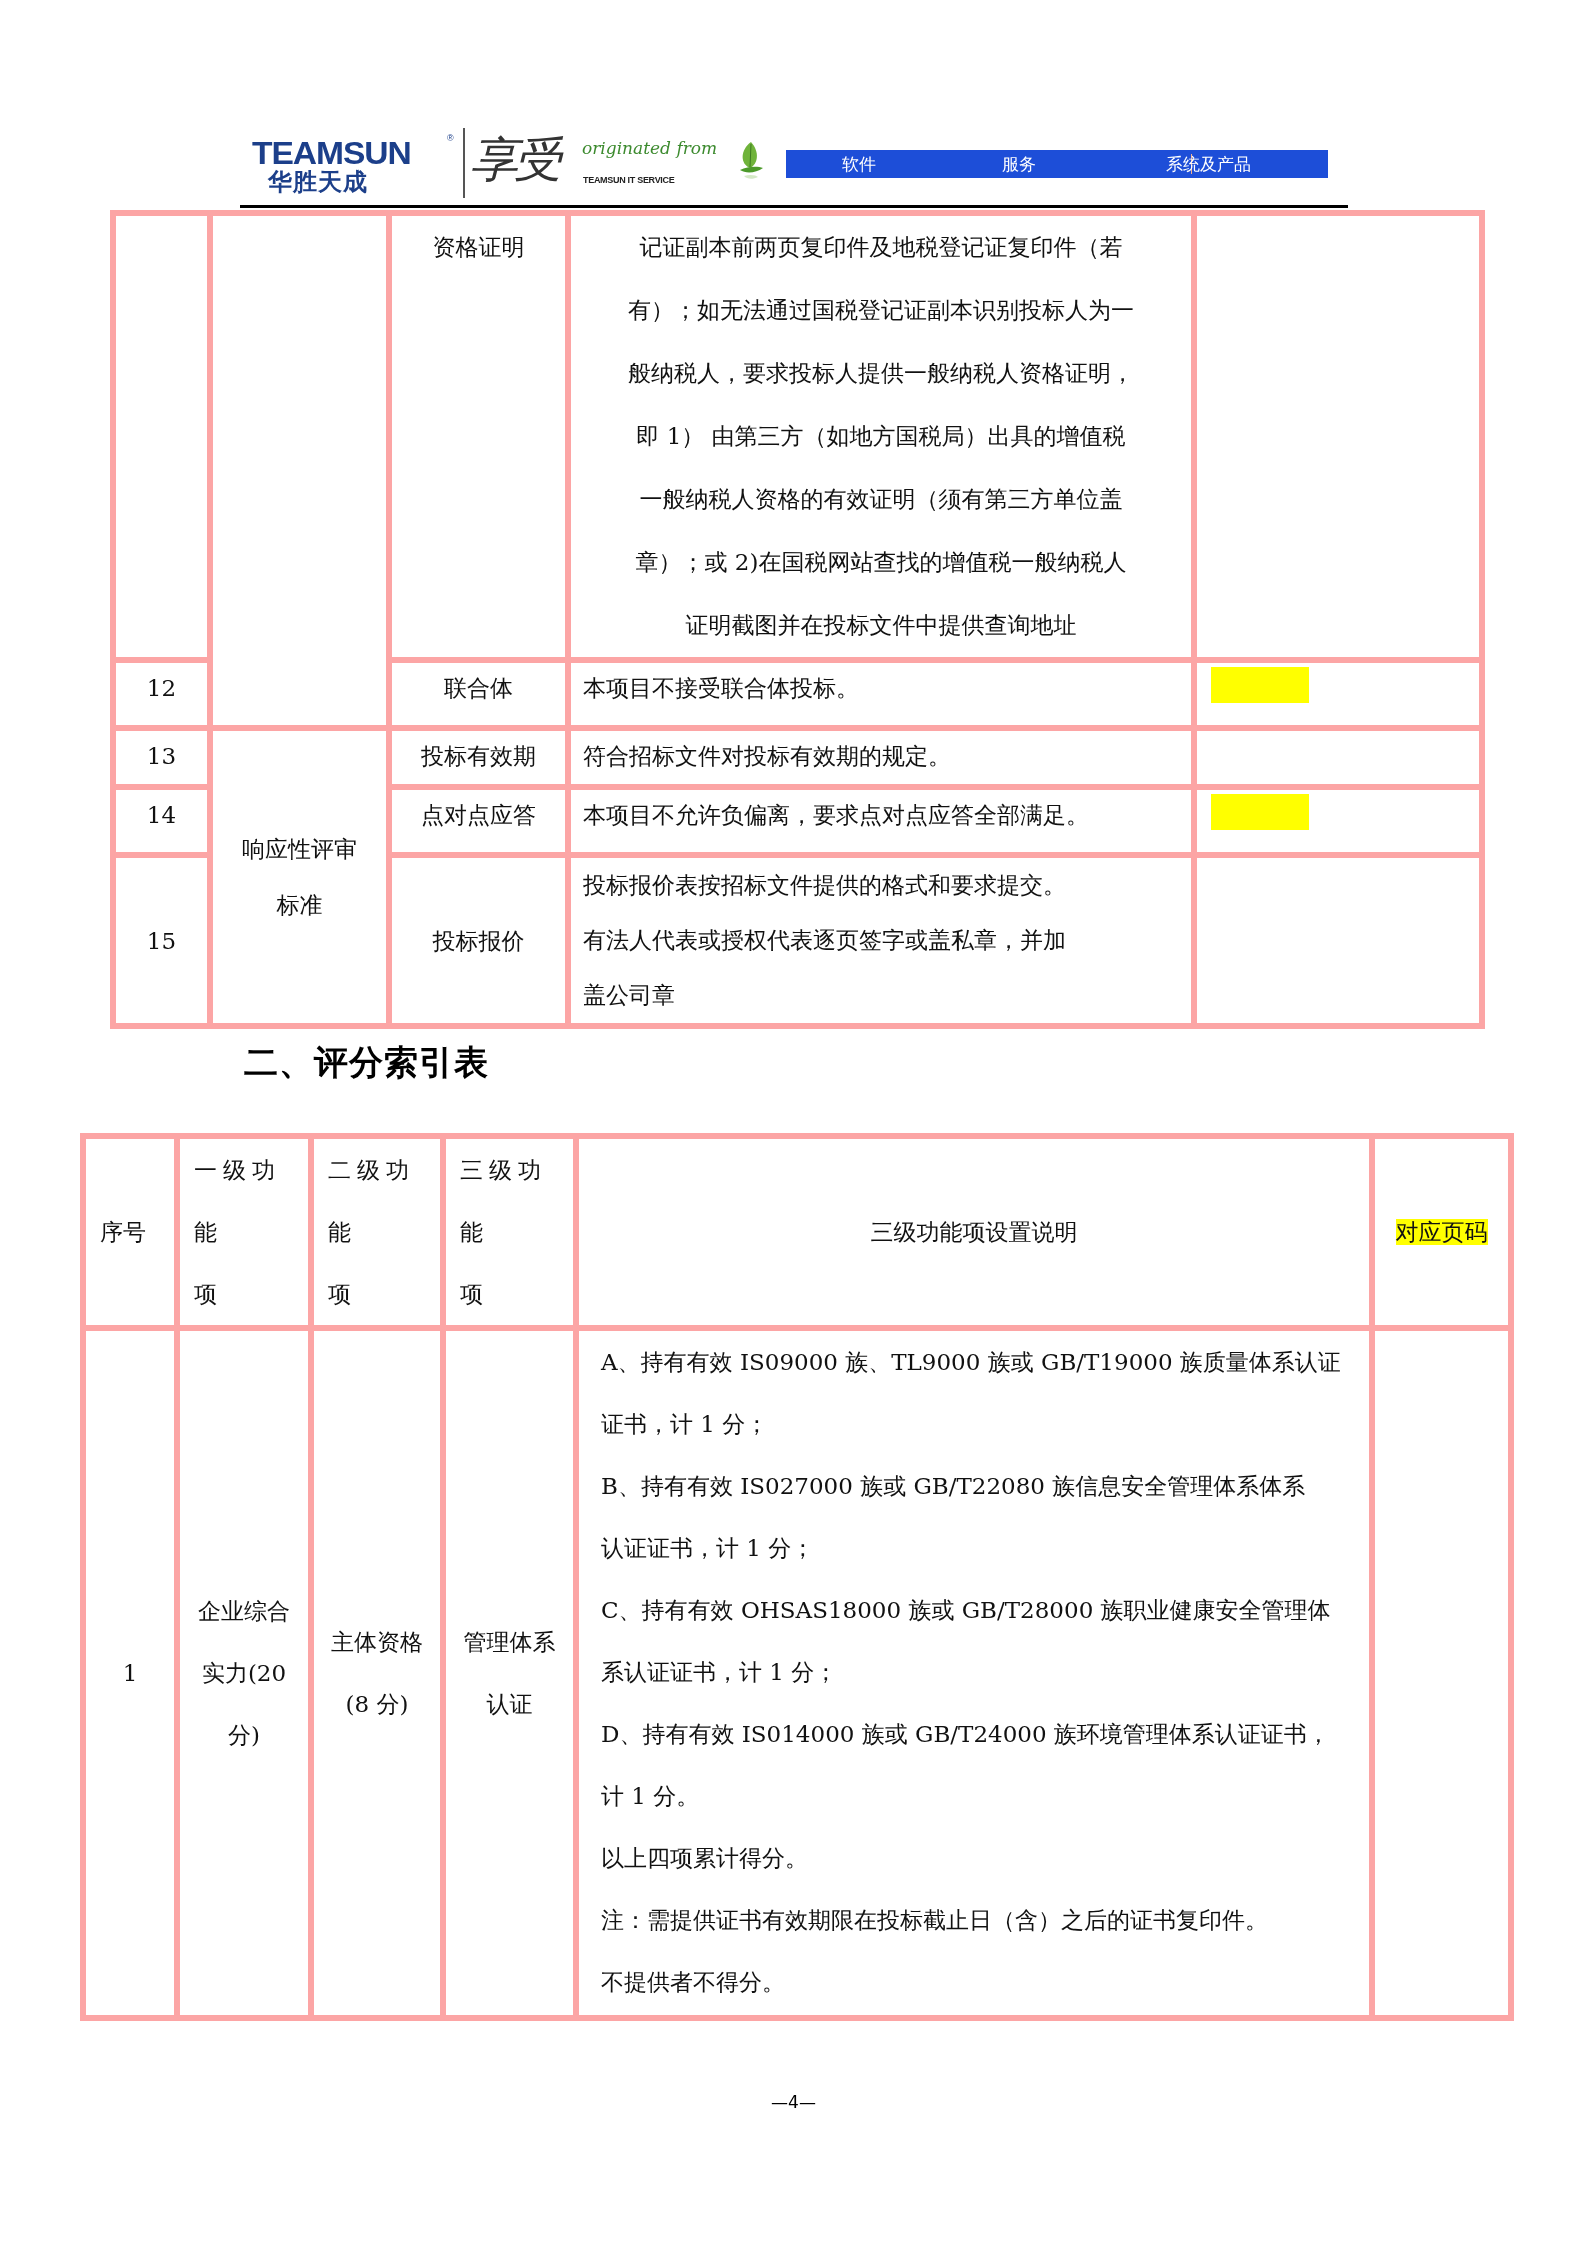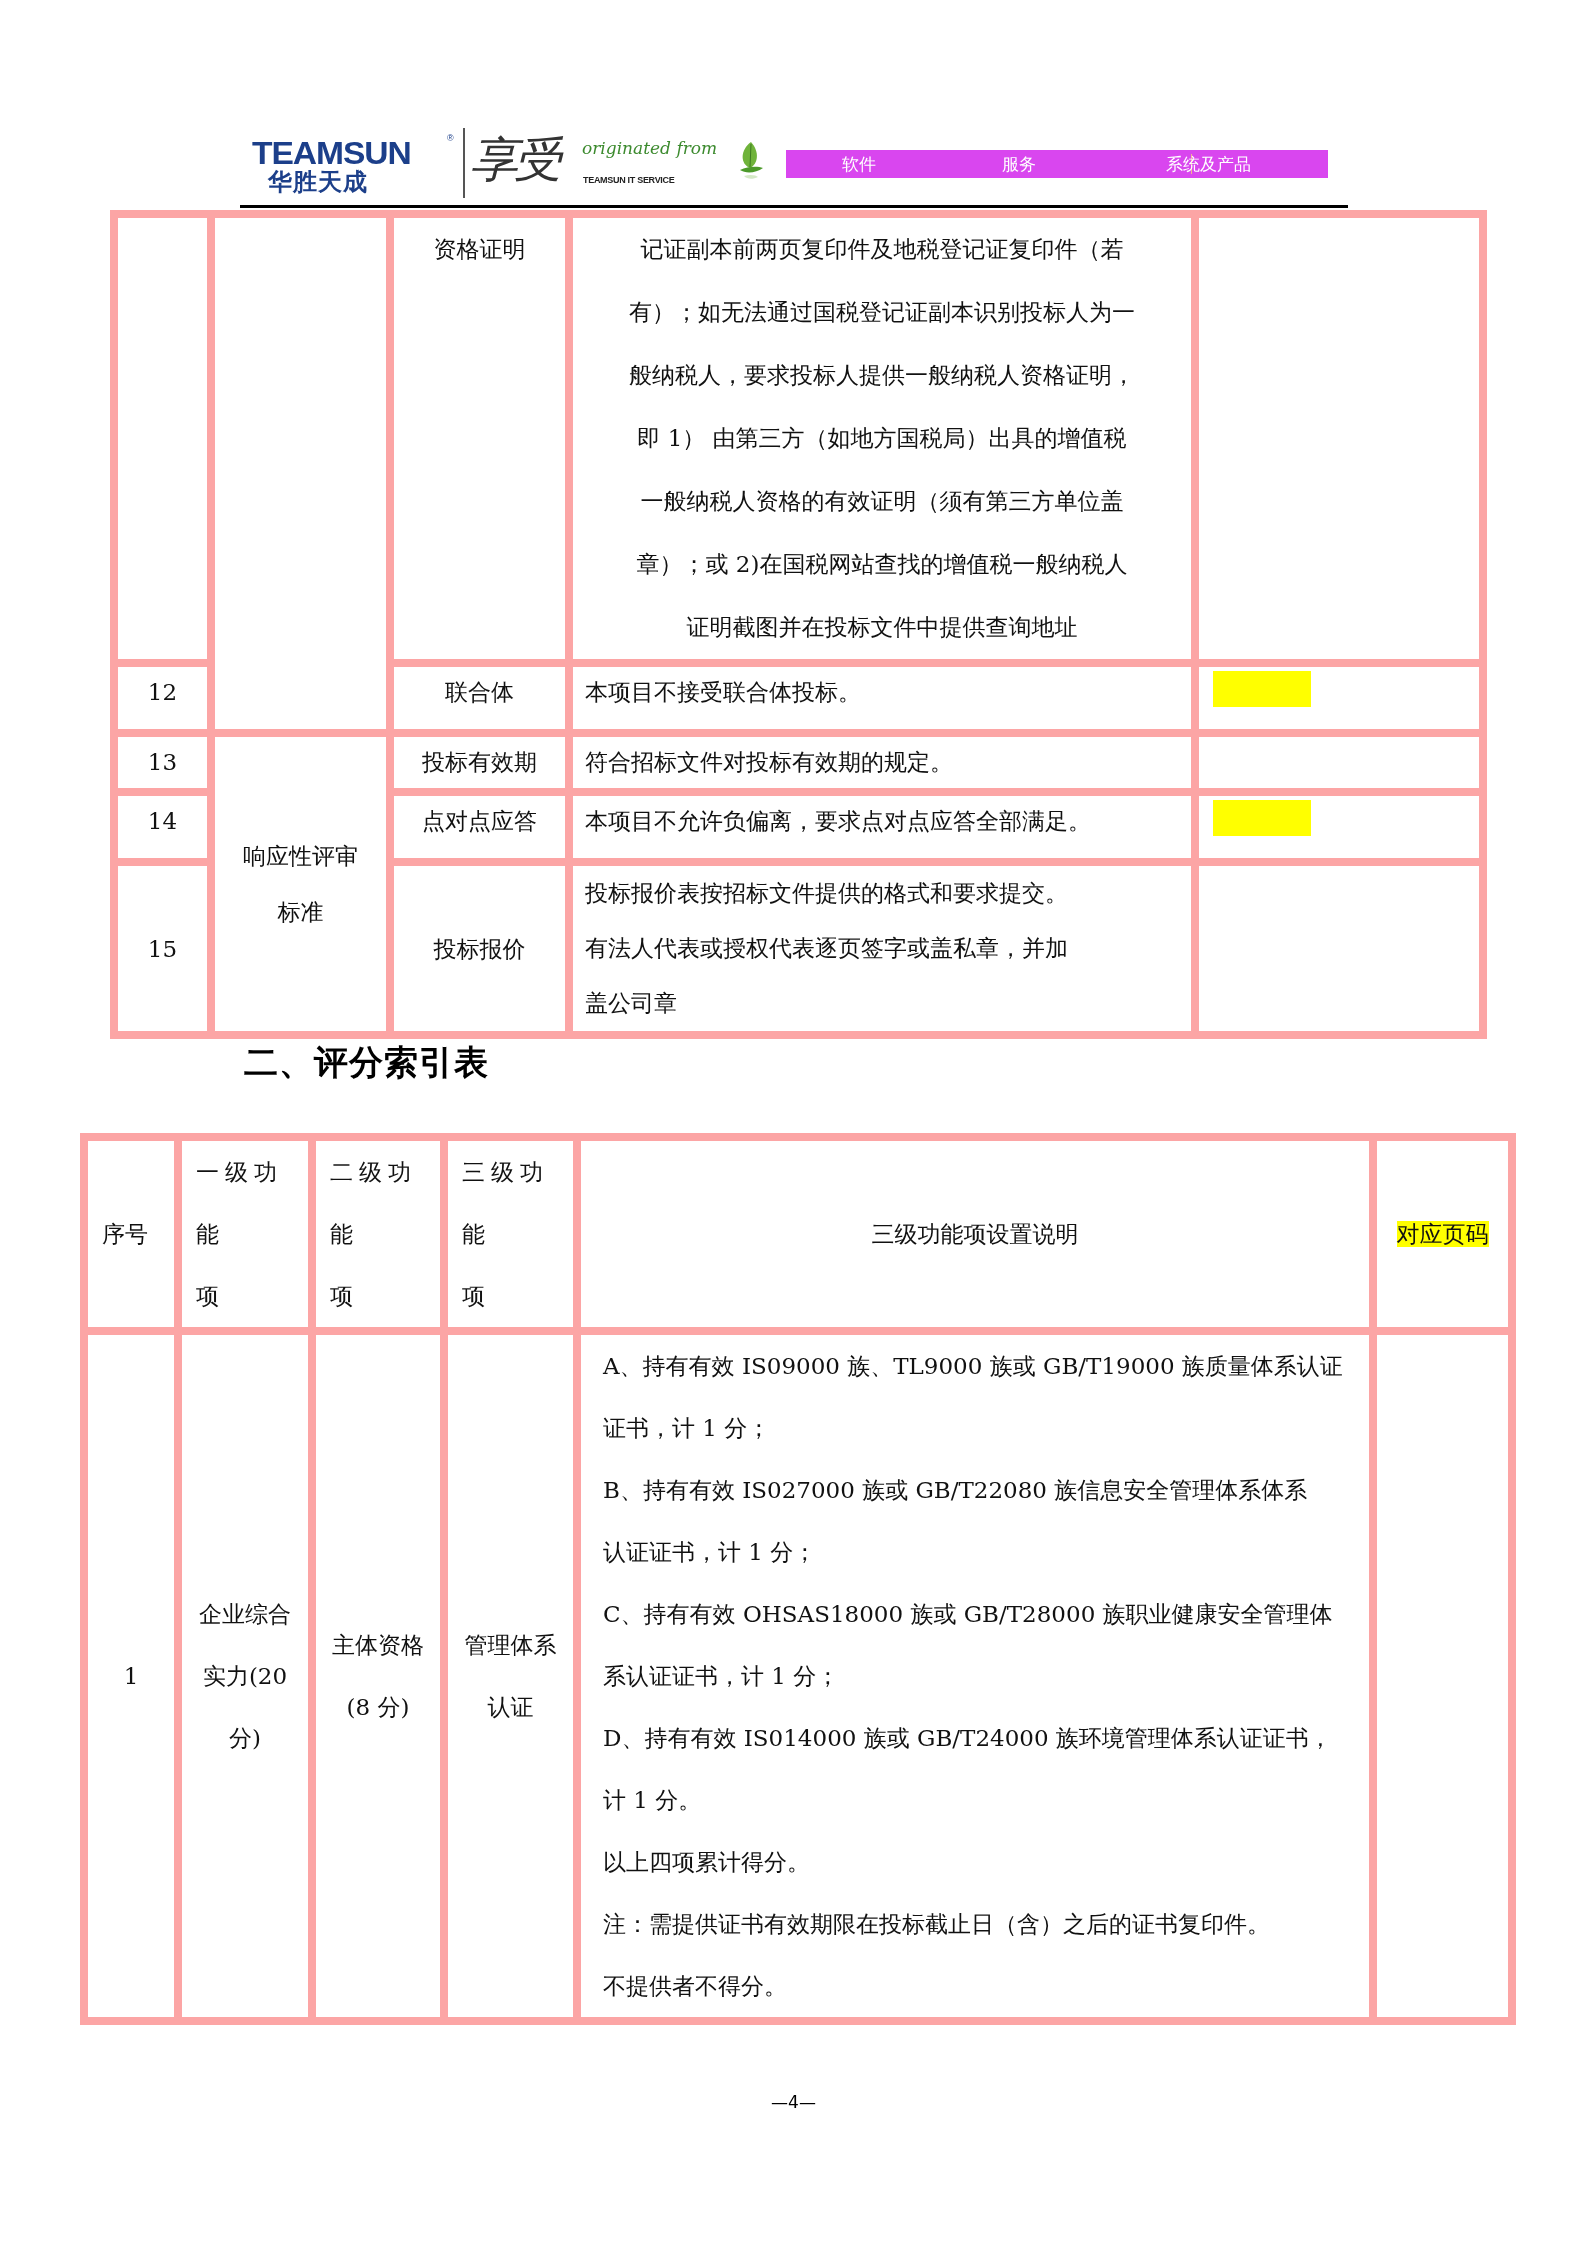--- a/index.html
+++ b/index.html
@@ -9,28 +9,28 @@
   
   .hdr { position: absolute; left: 0; top: 0; width: 1587px; height: 210px; }
   .logo-en { position: absolute; left: 252px; top: 135px; font-family: "Liberation Sans", sans-serif; font-weight: bold; font-size: 32px; color: #1c3f8a; letter-spacing: -1px; transform: scaleX(1.05); transform-origin: left; }
   .logo-reg { position: absolute; left: 447px; top: 133px; font-family: "Liberation Sans", sans-serif; font-size: 9px; color: #1c3f8a; }
   .logo-cn { position: absolute; left: 268px; top: 166px; font-family: "Liberation Sans", sans-serif; font-weight: bold; font-size: 24px; color: #1c3f8a; letter-spacing: 1px; }
   .hdr-vline { position: absolute; left: 463px; top: 128px; width: 2px; height: 70px; background: #555; }
   .slogan { position: absolute; left: 470px; top: 128px; font-family: "DejaVu Serif", serif; font-size: 48px; color: #333; font-style: italic; letter-spacing: -4px; }
   .orig { position: absolute; left: 582px; top: 138px; font-family: "DejaVu Serif", serif; font-style: italic; font-size: 17px; color: #3c8a2e; }
   .itsvc { position: absolute; left: 583px; top: 175px; font-family: "Liberation Sans", sans-serif; font-size: 9px; font-weight: bold; color: #222; letter-spacing: -0.3px; }
   .leaf { position: absolute; left: 738px; top: 140px; width: 26px; height: 42px; }
-  .navbar { position: absolute; left: 786px; top: 150px; width: 542px; height: 28px; background: #d946ef; display: flex; align-items: center; }
+  .navbar { position: absolute; left: 786px; top: 150px; width: 542px; height: 28px; background: #1d4ed8; display: flex; align-items: center; }
   .nav-item { font-family: "Liberation Sans", sans-serif; color: #fff; font-size: 17px; position: absolute; top: 3px; }
   .nav-sep { position: absolute; left: 405px; top: 4px; width: 1px; height: 20px; background: #f4b38f; }
   .hdr-rule { position: absolute; left: 240px; top: 205px; width: 1108px; height: 3px; background: #000; }
 
   
   table { position: absolute; border-collapse: collapse; table-layout: fixed; font-family: "DejaVu Serif", "Liberation Serif", serif; }
-  td { border: 8px solid #fca5a5; vertical-align: middle; font-size: 23px; line-height: 62px; }
+  td { border: 6px solid #fca5a5; vertical-align: middle; font-size: 23px; line-height: 62px; }
   .c { text-align: center; }
   .l { text-align: left; padding-left: 12px; }
 
   
   #t1 { left: 110px; top: 210px; width: 1369px; }
   #t1 td { line-height: 62px; }
   #t1 .long { text-align: center; line-height: 63px; padding: 0 12px; vertical-align: top; }
   #t1 .top { vertical-align: top; }
   .hl-box { display: inline-block; width: 98px; height: 36px; background: #ffff00; margin-left: 14px; vertical-align: top; margin-top: 4px; }
   #t1 .pcell { vertical-align: top; padding: 0; }

